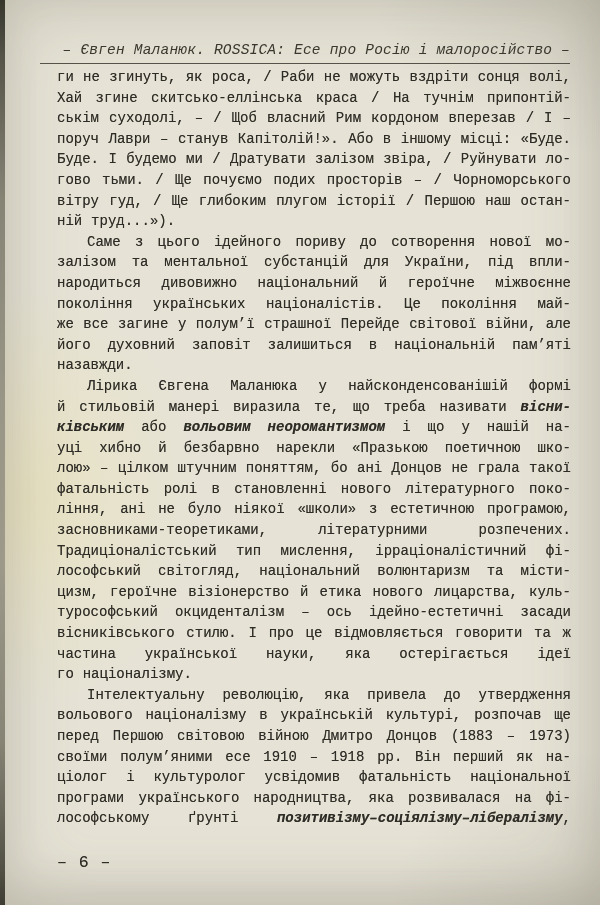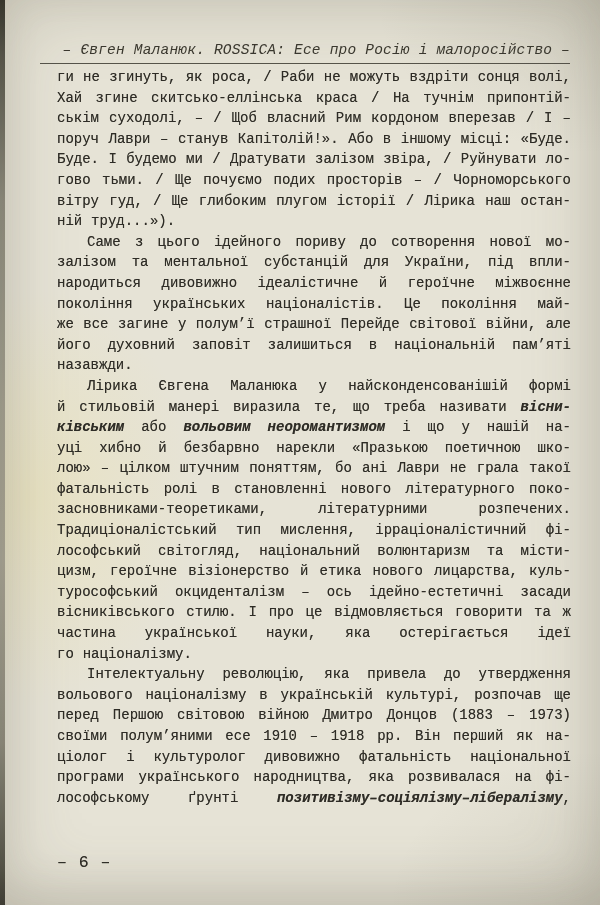--- a/index.html
+++ b/index.html
@@ -77,48 +77,49 @@
 <div class="page">
   <div class="running-head">– Євген Маланюк. ROSSICA: Есе про Росію і малоросійство –</div>
 
   <div class="body-text">
       <div class="line"><span>ги не згинуть, як роса, / Раби не можуть вздріти сонця волі, /</span></div>
       <div class="line"><span>Хай згине скитсько-еллінська краса / На тучнім припонтій-</span></div>
       <div class="line"><span>ськім суходолі, – / Щоб власний Рим кордоном вперезав / І –</span></div>
       <div class="line"><span>поруч Лаври – станув Капітолій!». Або в іншому місці: «Буде.</span></div>
       <div class="line"><span>Буде. І будемо ми / Дратувати залізом звіра, / Руйнувати ло-</span></div>
       <div class="line"><span>гово тьми. / Ще почуємо подих просторів – / Чорноморського</span></div>
-      <div class="line"><span>вітру гуд, / Ще глибоким плугом історії / Лірика наш остан-</span></div>
+      <div class="line"><span>вітру гуд, / Ще глибоким плугом історії / Першою наш остан-</span></div>
       <div class="line no-just"><span>ній труд...»).</span></div>
       <div class="line indent"><span>Саме з цього ідейного пориву до сотворення нової мо-</span></div>
       <div class="line"><span>залізом та ментальної субстанцій для України, під впли-</span></div>
-      <div class="line"><span>народиться дивовижно ідеалістичне й героїчне міжвоєнне</span></div>
+      <div class="line"><span>народиться дивовижно національний й героїчне міжвоєнне</span></div>
       <div class="line"><span>покоління українських націоналістів. Це покоління май-</span></div>
       <div class="line"><span>же все загине у полум’ї страшної Перейде світової війни, але</span></div>
       <div class="line"><span>його духовний заповіт залишиться в національній пам’яті</span></div>
       <div class="line no-just"><span>назавжди.</span></div>
       <div class="line indent"><span>Лірика Євгена Маланюка у найсконденсованішій формі</span></div>
       <div class="line"><span>й стильовій манері виразила те, що треба називати </span><span class="em">вісни-</span></div>
       <div class="line"><span class="em">ківським</span><span> або </span><span class="em">вольовим неоромантизмом</span><span> і що у нашій на-</span></div>
       <div class="line"><span>уці хибно й безбарвно нарекли «Празькою поетичною шко-</span></div>
-      <div class="line"><span>лою» – цілком штучним поняттям, бо ані Лаври не грала такої</span></div>
+      <div class="line"><span>лою» – цілком штучним поняттям, бо ані Донцов не грала такої</span></div>
       <div class="line"><span>фатальність ролі в становленні нового літературного поко-</span></div>
+      <div class="line"><span>ління, ані не було ніякої «школи» з естетичною програмою,</span></div>
       <div class="line"><span>засновниками-теоретиками, літературними розпечених.</span></div>
       <div class="line"><span>Традиціоналістський тип мислення, ірраціоналістичний фі-</span></div>
       <div class="line"><span>лософський світогляд, національний волюнтаризм та місти-</span></div>
       <div class="line"><span>цизм, героїчне візіонерство й етика нового лицарства, куль-</span></div>
       <div class="line"><span>турософський окциденталізм – ось ідейно-естетичні засади</span></div>
       <div class="line"><span>вісниківського стилю. І про це відмовляється говорити та ж</span></div>
       <div class="line"><span>частина української науки, яка остерігається ідеї українсько-</span></div>
       <div class="line no-just"><span>го націоналізму.</span></div>
       <div class="line indent"><span>Інтелектуальну революцію, яка привела до утвердження</span></div>
       <div class="line"><span>вольового націоналізму в українській культурі, розпочав ще</span></div>
       <div class="line"><span>перед Першою світовою війною Дмитро Донцов (1883 – 1973)</span></div>
       <div class="line"><span>своїми полум’яними есе 1910 – 1918 рр. Він перший як на-</span></div>
-      <div class="line"><span>ціолог і культуролог дивовижно фатальність національної</span></div>
+      <div class="line"><span>ціолог і культуролог усвідомив фатальність національної</span></div>
       <div class="line"><span>програми українського народництва, яка розвивалася на фі-</span></div>
       <div class="line"><span>лософському ґрунті </span><span class="em">позитивізму–соціялізму–лібералізму</span><span>,</span></div>
     </div>
 
   <div class="page-number">– 6 –</div>
 
   <div class="edge-strip"></div>
   <div class="vignette"></div>
 </div>
 

